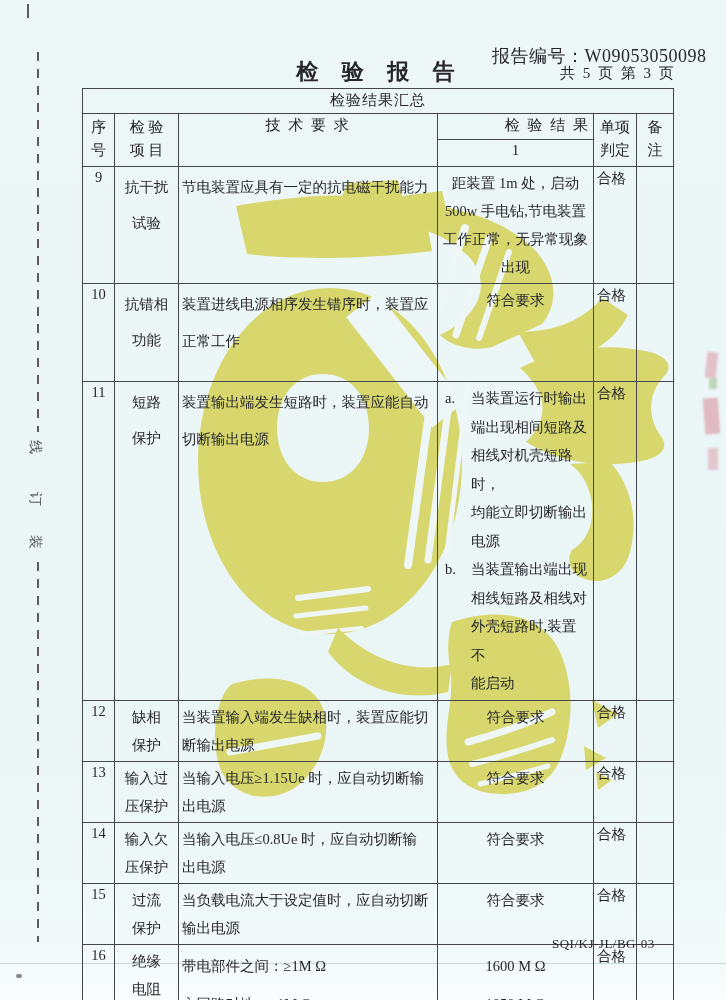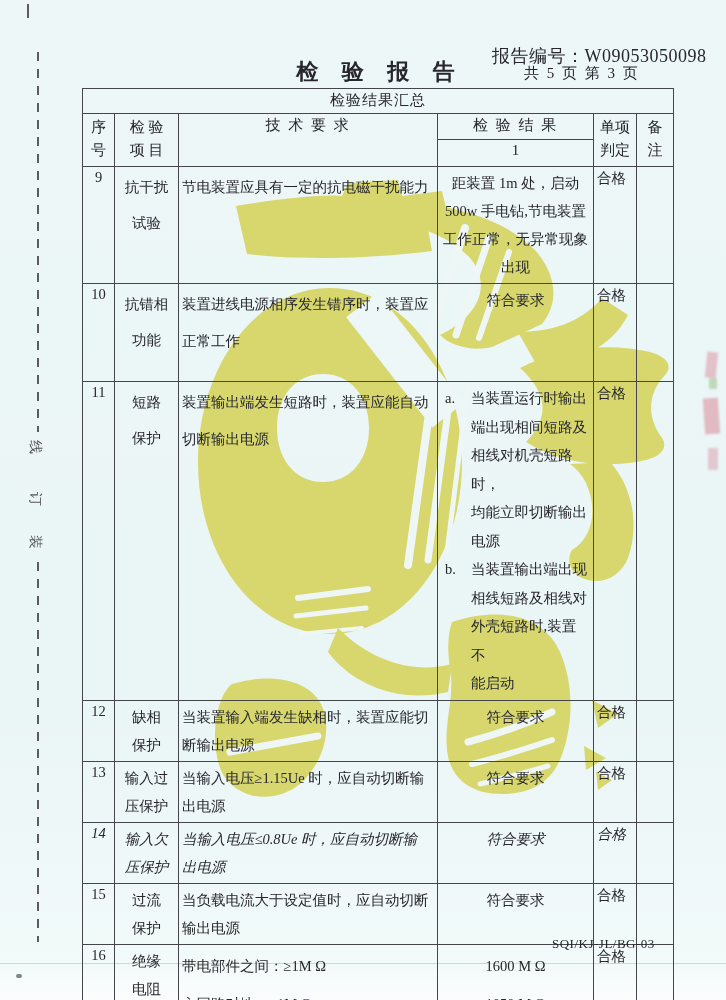--- a/index.html
+++ b/index.html
@@ -33,48 +33,48 @@
     position:absolute;left:24px;width:22px;z-index:3;text-align:center;
     font-size:14px;color:#55555a;transform:rotate(90deg);
     font-family:"Liberation Serif","DejaVu Serif",serif;
   }
   .corner-dash{position:absolute;left:27px;top:4px;width:2px;height:14px;background:#5c5c60;z-index:3;}
   
   #org{position:absolute;left:84px;top:34px;font-size:17px;letter-spacing:1px;z-index:2;}
   #report-no{position:absolute;left:492px;top:44px;font-size:18px;letter-spacing:0.5px;z-index:2;}
   #title{position:absolute;left:180px;top:57px;width:400px;text-align:center;
          font-size:22px;font-weight:bold;letter-spacing:9px;z-index:2;}
-  #pagination{position:absolute;left:524px;top:64px;font-size:15px;letter-spacing:2px;z-index:2;}
+  #pagination{position:absolute;left:560px;top:64px;font-size:15px;letter-spacing:2px;z-index:2;}
   
   #report-table{
     position:absolute;left:82px;top:88px;z-index:2;
     border-collapse:collapse;table-layout:fixed;width:591px;
     font-size:14.5px;color:var(--color-ink);
   }
   #report-table td,#report-table th{
     border:1px solid var(--color-border);
     padding:2px 3px;vertical-align:top;
     font-weight:normal;background:transparent;
     overflow:hidden;
   }
   .ml{white-space:pre-line;}
   .caption-row td{height:20px;text-align:center;font-size:15px;letter-spacing:1px;padding:1px;}
   .hrow1 th{height:21px;font-size:15px;}
   .hrow2 th{height:22px;font-size:15px;}
   th.h-seq,th.h-item,th.h-verdict,th.h-note{line-height:23px;text-align:center;vertical-align:middle;}
   th.h-req{vertical-align:middle;text-align:center;letter-spacing:2px;}
-  th.h-res{vertical-align:middle;text-align:center;letter-spacing:2px;}
+  th.h-res{vertical-align:middle;text-align:right;letter-spacing:2px;}
   th.h-res-sub{vertical-align:middle;text-align:center;}
   .c-seq{text-align:center;padding-top:6px;}
   .c-item{text-align:center;padding-top:4px;line-height:28px;}
   .c-req{padding:4px 4px 0 8px;line-height:28px;}
   .c-res{text-align:center;padding-top:3px;line-height:28px;}
   .c-verdict{text-align:left;padding-top:5px;}
   .r9{height:109px;}.r10{height:98px;}.r11{height:254px;}
-  .r12{height:56px;}.r13{height:54px;}.r14{height:54px;font-style:italic;}.r15{height:54px;}.r16{height:73px;}
+  .r12{height:56px;}.r13{height:54px;}.r14{height:54px;}.r15{height:54px;}.r16{height:73px;}
   .tall .c-item{line-height:36px;margin-left:46px;}
   .tall .c-req{line-height:37px;}
   .r16 .c-req,.r16 .c-res{line-height:38px;}
   .res-list{padding:2px 2px 0 4px;}
   .list-entry{display:flex;align-items:flex-start;line-height:28.5px;}
   .list-marker{width:26px;flex:none;padding-left:4px;}
   .list-text{flex:1;white-space:pre-line;}
   
   #footer-code{position:absolute;left:552px;top:936px;font-size:13px;letter-spacing:0.5px;z-index:2;}
   

